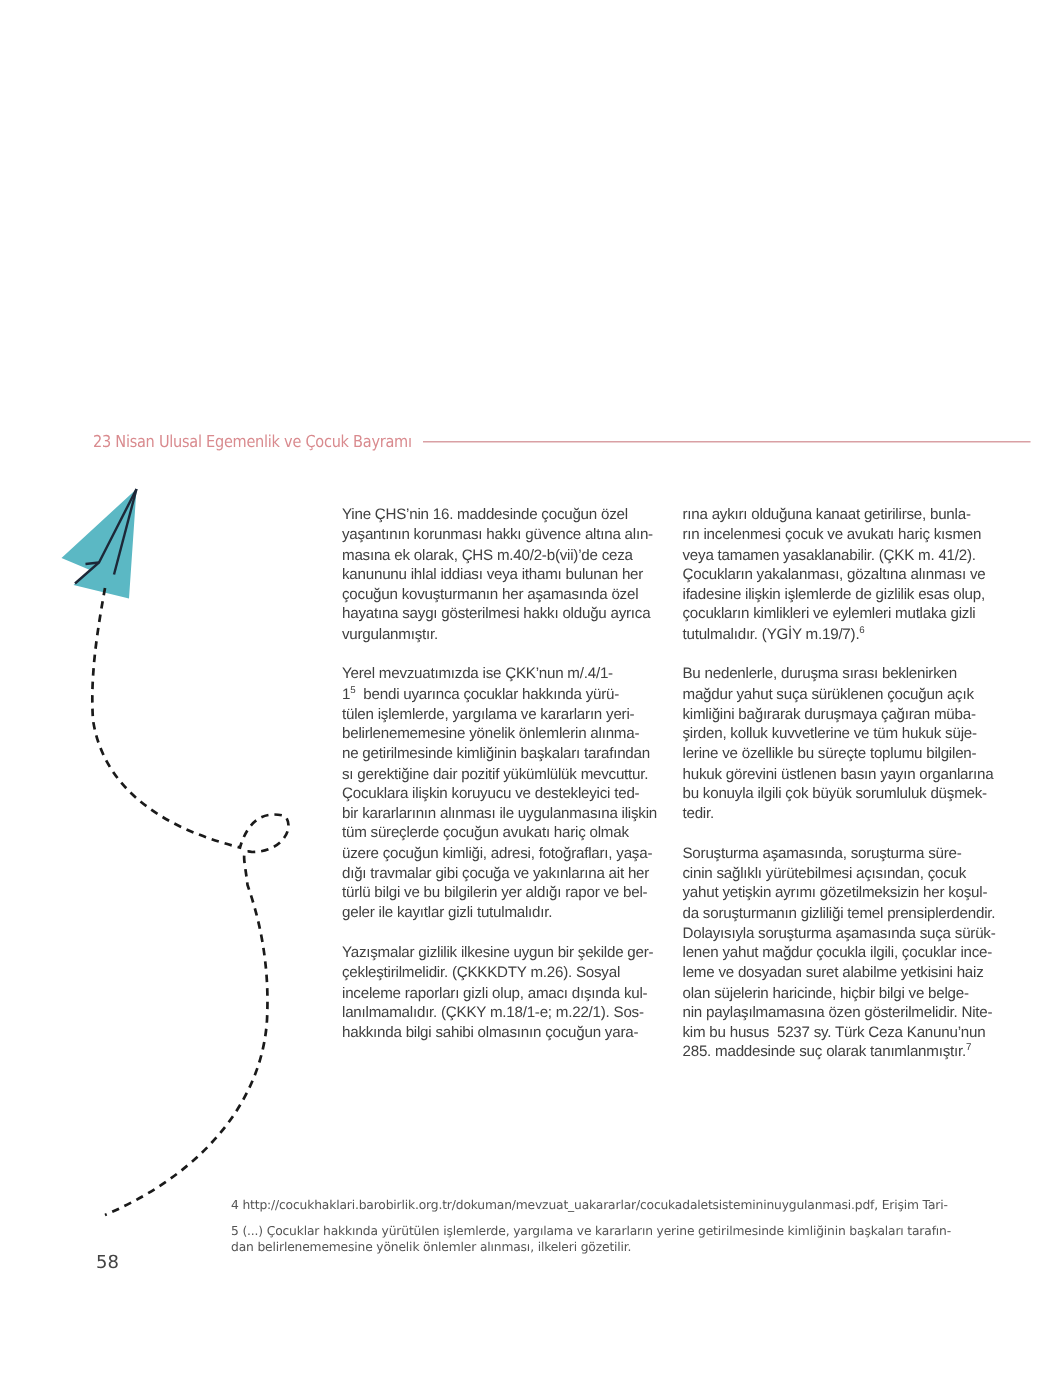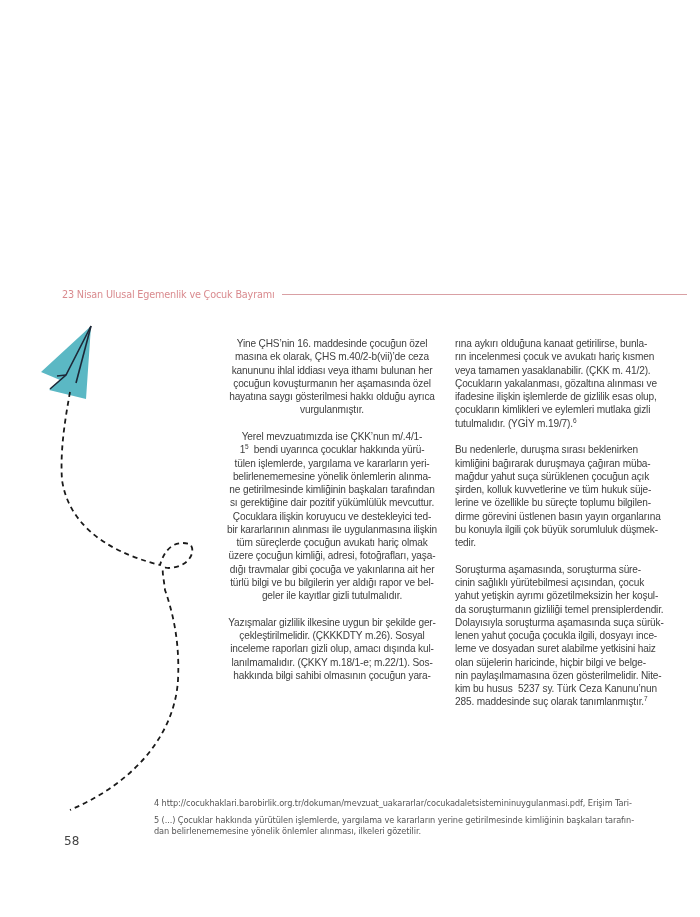--- a/index.html
+++ b/index.html
@@ -19,21 +19,21 @@
       position: absolute; left: 220px; right: 0; top: 8px; height: 1px; background: #d9a0a4;
     }
 
     .decor { position: absolute; left: 0; top: 300px; width: 210px; height: 560px; }
 
     .col {
       position: absolute; top: 337px; width: 232px;
       font-size: 10.1px; line-height: 13.25px; color: #404040;
       letter-spacing: -0.15px;
     }
-    .col.left { left: 216px; text-align: center; }
+    .col.left { left: 228px; }
     .col.right { left: 455px; }
     .col p { margin-bottom: 13.5px; }
     .col p .line { display: block; white-space: nowrap; }
     sup { font-size: 6.5px; line-height: 0; vertical-align: 4px; }
 
     .footnotes {
       position: absolute; left: 154px; top: 798px; width: 530px;
       font-family: "DejaVu Sans", sans-serif; font-size: 8.2px; line-height: 11px; color: #555;
       letter-spacing: -0.1px;
     }
@@ -59,20 +59,21 @@
     <path d="M91,326 L66,375 L50,389" fill="none" stroke="#1d2838" stroke-width="1.6"></path>
     <path d="M91,326 L76,383" fill="none" stroke="#1d2838" stroke-width="1.6"></path>
     <path d="M57,376 L66,375" fill="none" stroke="#1d2838" stroke-width="1.6"></path>
   </g>
   <path d="M70,392 C65,420 60,450 62,480 C68,520 100,550 160,565 C165,548 175,540 190,544 C197,552 188,568 168,568 C160,566 163,572 165,590 C172,610 180,640 178,680 C175,730 140,780 70,810" fill="none" stroke="#1a1a1a" stroke-width="1.8" stroke-dasharray="5,4"></path>
 </svg>
 
 <div class="col left">
   <p>
     <span class="line">Yine ÇHS’nin 16. maddesinde çocuğun özel</span>
+    <span class="line">yaşantının korunması hakkı güvence altına alın-</span>
     <span class="line">masına ek olarak, ÇHS m.40/2-b(vii)’de ceza</span>
     <span class="line">kanununu ihlal iddiası veya ithamı bulunan her</span>
     <span class="line">çocuğun kovuşturmanın her aşamasında özel</span>
     <span class="line">hayatına saygı gösterilmesi hakkı olduğu ayrıca</span>
     <span class="line">vurgulanmıştır.</span>
   </p>
   <p>
     <span class="line">Yerel mevzuatımızda ise ÇKK’nun m/.4/1-</span>
     <span class="line"><span>1</span><sup>5</sup><span style="white-space:pre">  bendi uyarınca çocuklar hakkında yürü-</span></span>
     <span class="line">tülen işlemlerde, yargılama ve kararların yeri-</span>
@@ -101,35 +102,35 @@
     <span class="line">rına aykırı olduğuna kanaat getirilirse, bunla-</span>
     <span class="line">rın incelenmesi çocuk ve avukatı hariç kısmen</span>
     <span class="line">veya tamamen yasaklanabilir. (ÇKK m. 41/2).</span>
     <span class="line">Çocukların yakalanması, gözaltına alınması ve</span>
     <span class="line">ifadesine ilişkin işlemlerde de gizlilik esas olup,</span>
     <span class="line">çocukların kimlikleri ve eylemleri mutlaka gizli</span>
     <span class="line"><span>tutulmalıdır. (YGİY m.19/7).</span><sup>6</sup></span>
   </p>
   <p>
     <span class="line">Bu nedenlerle, duruşma sırası beklenirken</span>
+    <span class="line">mağdur yahut suça sürüklenen çocuğun açık</span>
     <span class="line">kimliğini bağırarak duruşmaya çağıran müba-</span>
-    <span class="line">mağdur yahut suça sürüklenen çocuğun açık</span>
     <span class="line">şirden, kolluk kuvvetlerine ve tüm hukuk süje-</span>
     <span class="line">lerine ve özellikle bu süreçte toplumu bilgilen-</span>
-    <span class="line">dirme görevini üstlenen basın yayın organlarına</span>
+    <span class="line">hukuk görevini üstlenen basın yayın organlarına</span>
     <span class="line">bu konuyla ilgili çok büyük sorumluluk düşmek-</span>
     <span class="line">tedir.</span>
   </p>
   <p>
     <span class="line">Soruşturma aşamasında, soruşturma süre-</span>
     <span class="line">cinin sağlıklı yürütebilmesi açısından, çocuk</span>
     <span class="line">yahut yetişkin ayrımı gözetilmeksizin her koşul-</span>
     <span class="line">da soruşturmanın gizliliği temel prensiplerdendir.</span>
     <span class="line">Dolayısıyla soruşturma aşamasında suça sürük-</span>
-    <span class="line">lenen yahut çocuğa çocukla ilgili, dosyayı ince-</span>
+    <span class="line">lenen yahut mağdur çocukla ilgili, çocuklar ince-</span>
     <span class="line">leme ve dosyadan suret alabilme yetkisini haiz</span>
     <span class="line">olan süjelerin haricinde, hiçbir bilgi ve belge-</span>
     <span class="line">nin paylaşılmamasına özen gösterilmelidir. Nite-</span>
     <span class="line" style="white-space:pre">kim bu husus  5237 sy. Türk Ceza Kanunu’nun</span>
     <span class="line"><span>285. maddesinde suç olarak tanımlanmıştır.</span><sup>7</sup></span>
   </p>
 </div>
 
 <div class="footnotes">
   <div class="fn">

